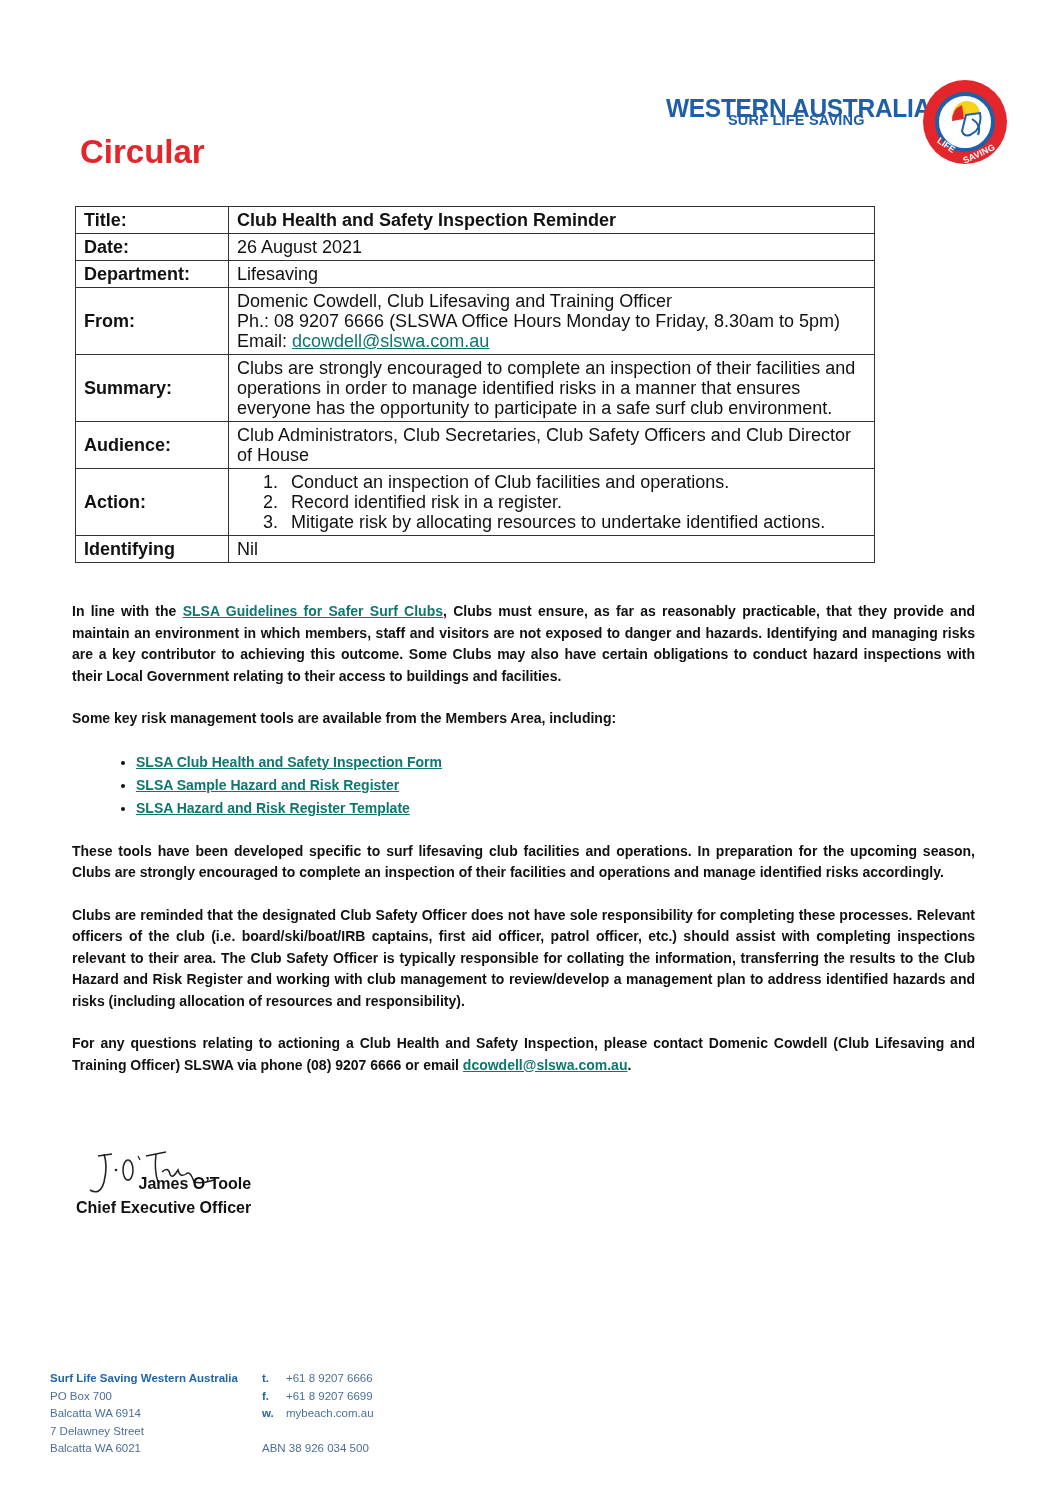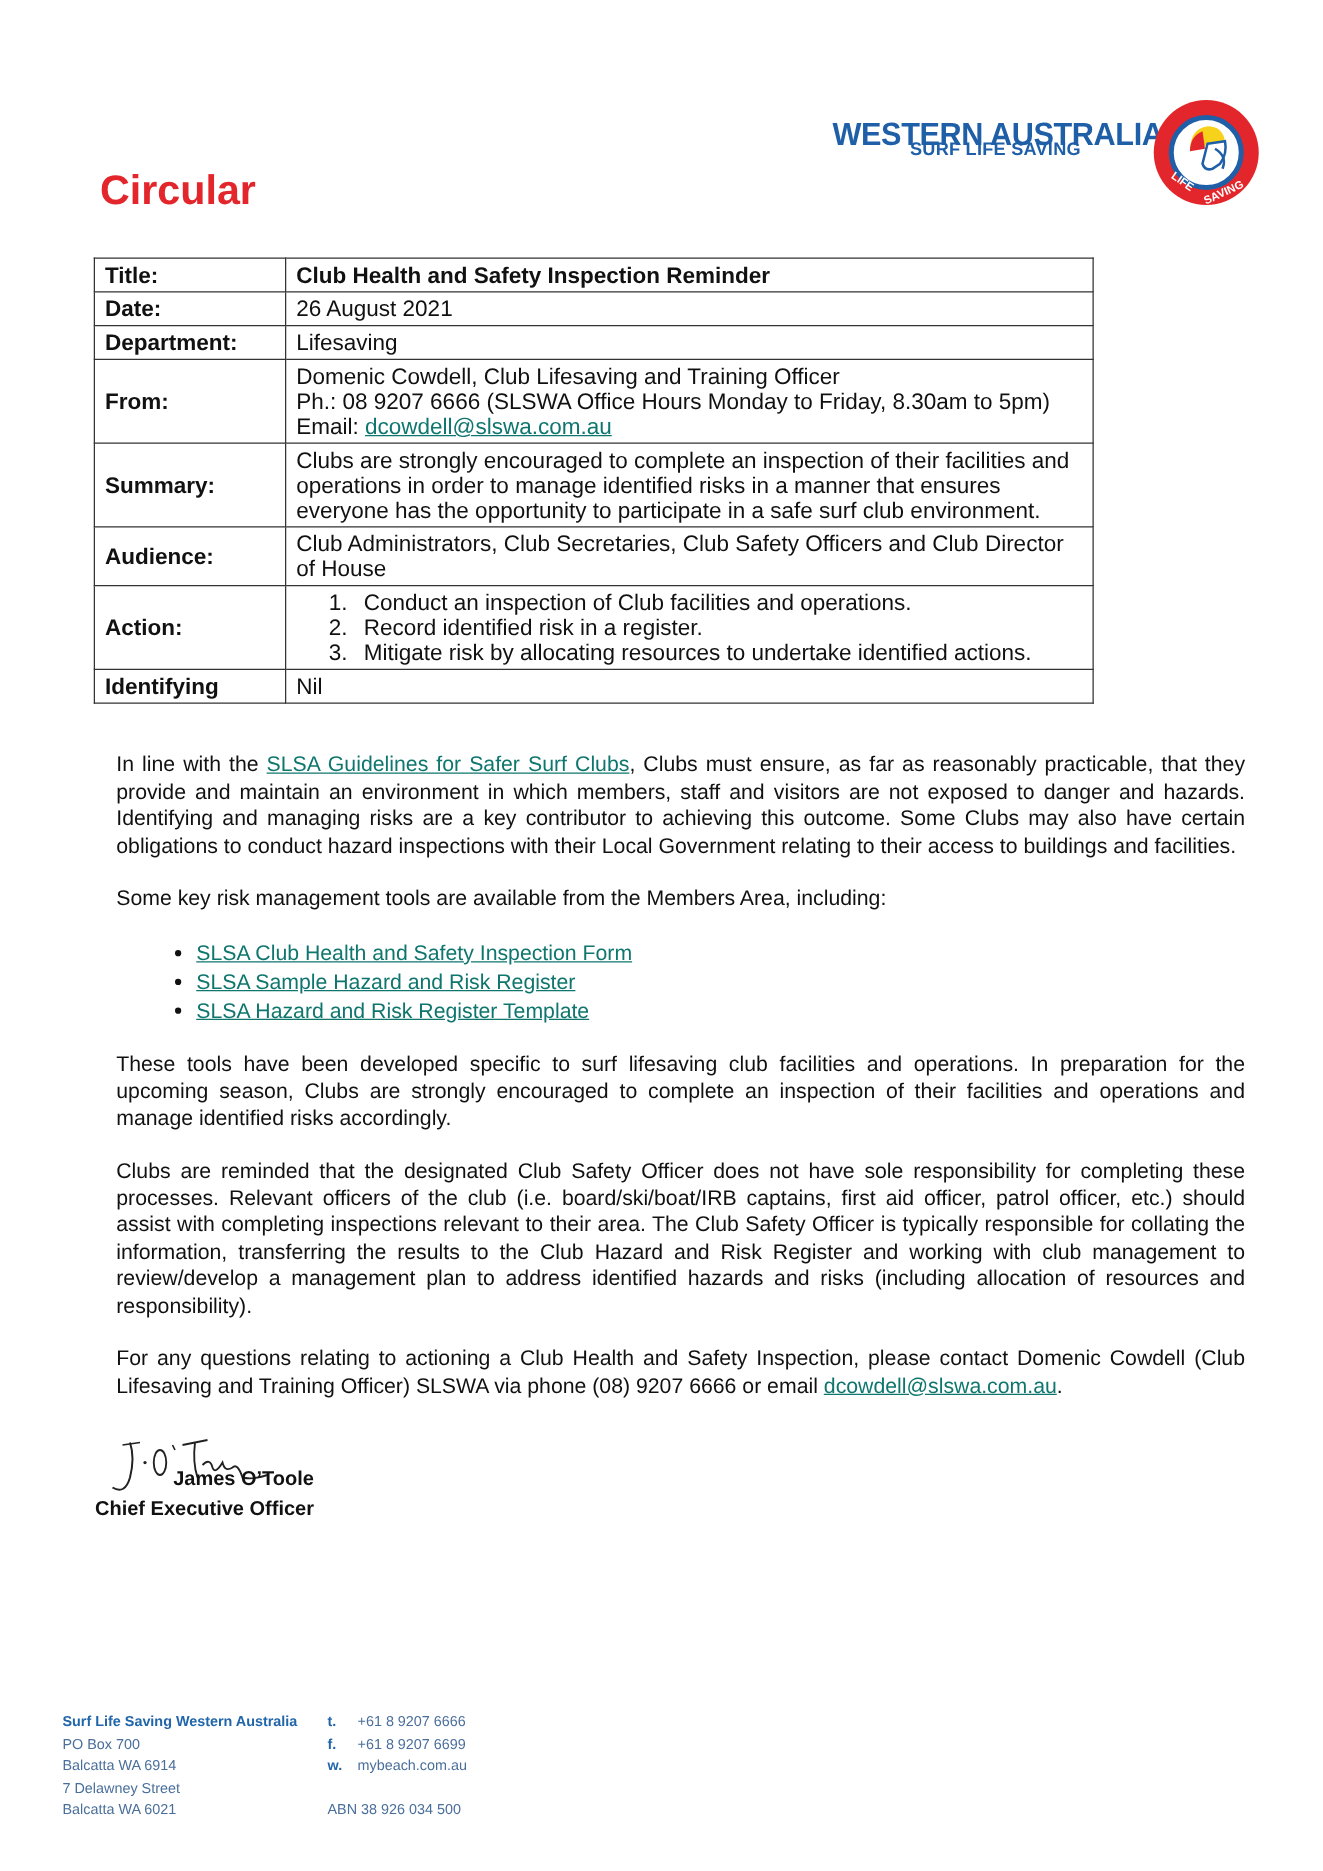--- a/index.html
+++ b/index.html
@@ -10,21 +10,21 @@
   .logo-text-big { left: 666px; top: 95px; font-weight: bold; color: #1f5fa8; font-size: 24.5px; letter-spacing: -0.3px; transform: scaleY(1.05); }
   .circular { left: 80px; top: 133px; color: #e3262b; font-size: 33px; font-weight: bold; }
   table.meta { position: absolute; left: 75px; top: 194px; width: 800px; border-collapse: collapse;
                font-size: 18px; margin-top: 12px; }
   table.meta td { border: 1px solid #333; padding: 3px 8px; vertical-align: middle; line-height: 20px; }
   table.meta td.lbl { width: 136px; font-weight: bold; }
   table.meta td.val { }
   a, .link { color: #0f766e; text-decoration: underline; }
   .action-list { margin: 0; padding-left: 46px; }
   .action-list li { padding-left: 8px; }
-  .body-text { left: 93px; width: 903px; font-size: 17px; line-height: 21.5px; text-align: justify; }
+  .body-text { left: 72px; width: 903px; font-size: 14px; line-height: 21.5px; text-align: justify; font-weight: bold; }
   .body-text p { margin: 0 0 21px 0; }
   ul.tools { margin: 16px 0 21px 0; padding-left: 64px; list-style: disc; }
   ul.tools li { line-height: 23px; }
   .sig-name { left: 76px; top: 1172px; font-weight: bold; font-size: 16px; line-height: 24px; text-align: right; }
   .footer { font-size: 11.5px; color: #4a6f9b; line-height: 17.5px; }
   .footer .org { font-weight: bold; color: #2166aa; }
   .footer .k { font-weight: bold; color: #2166aa; display: inline-block; width: 24px; }
 </style>
 </head>
 <body>

